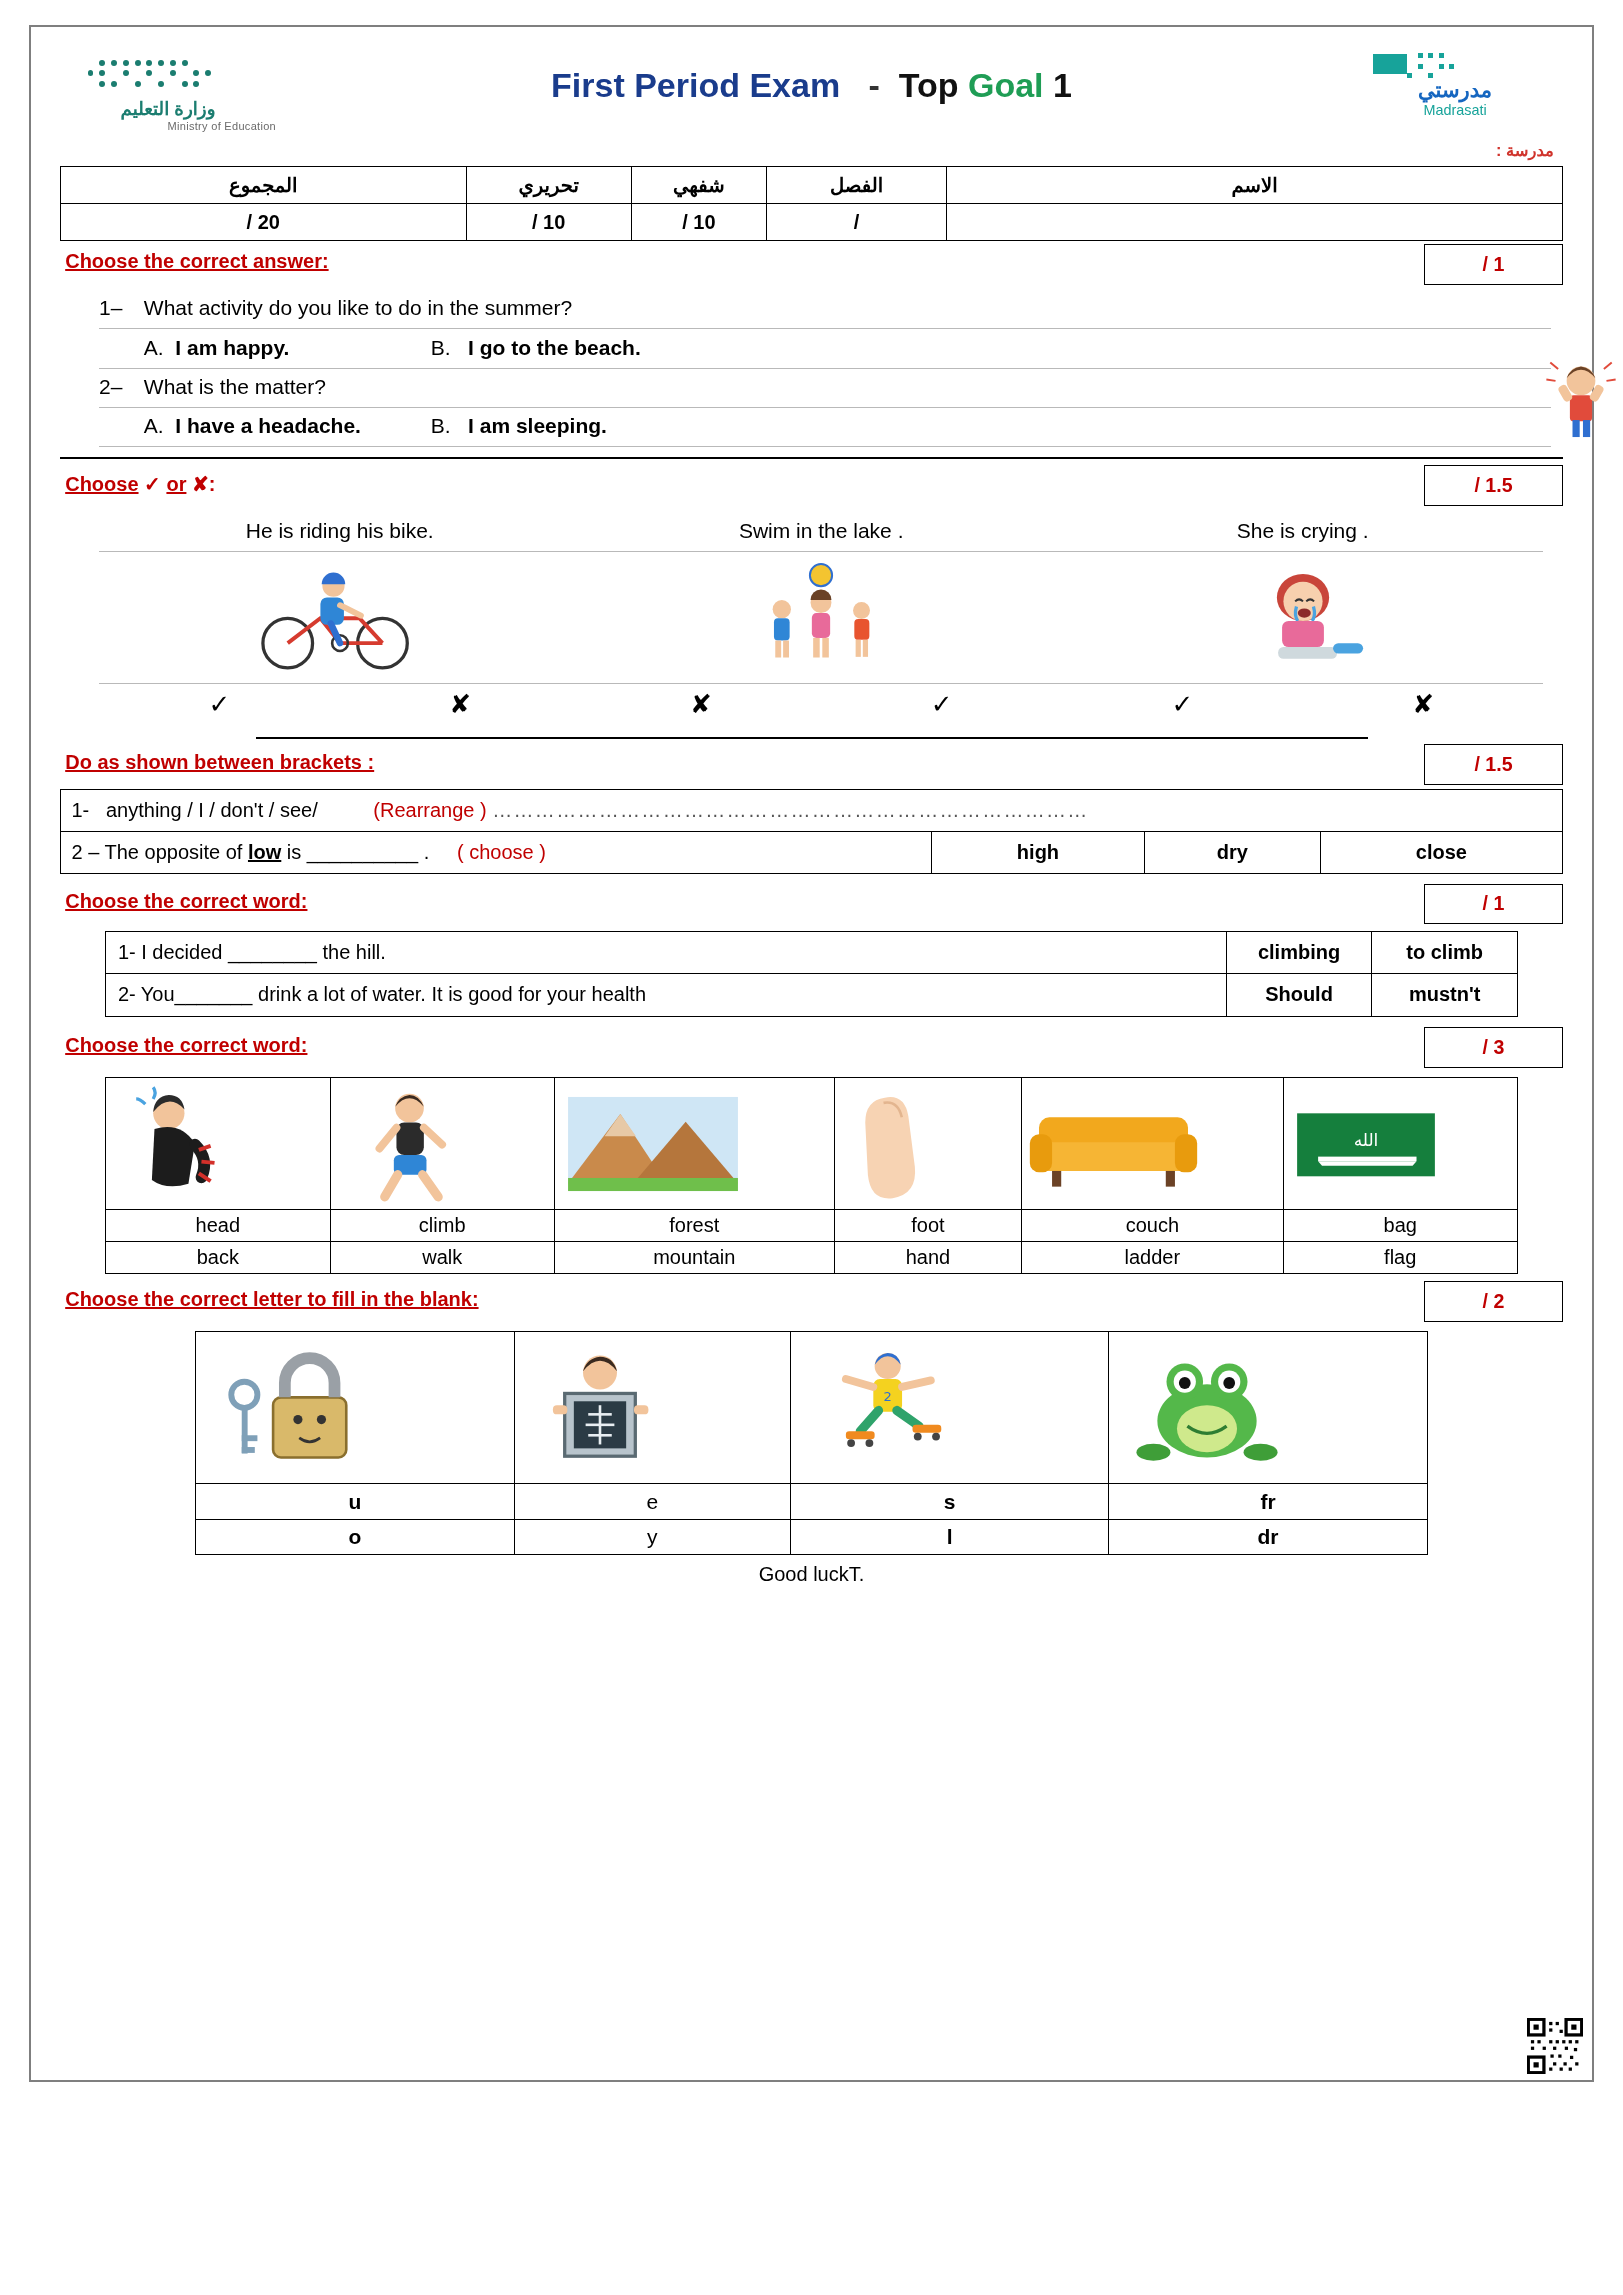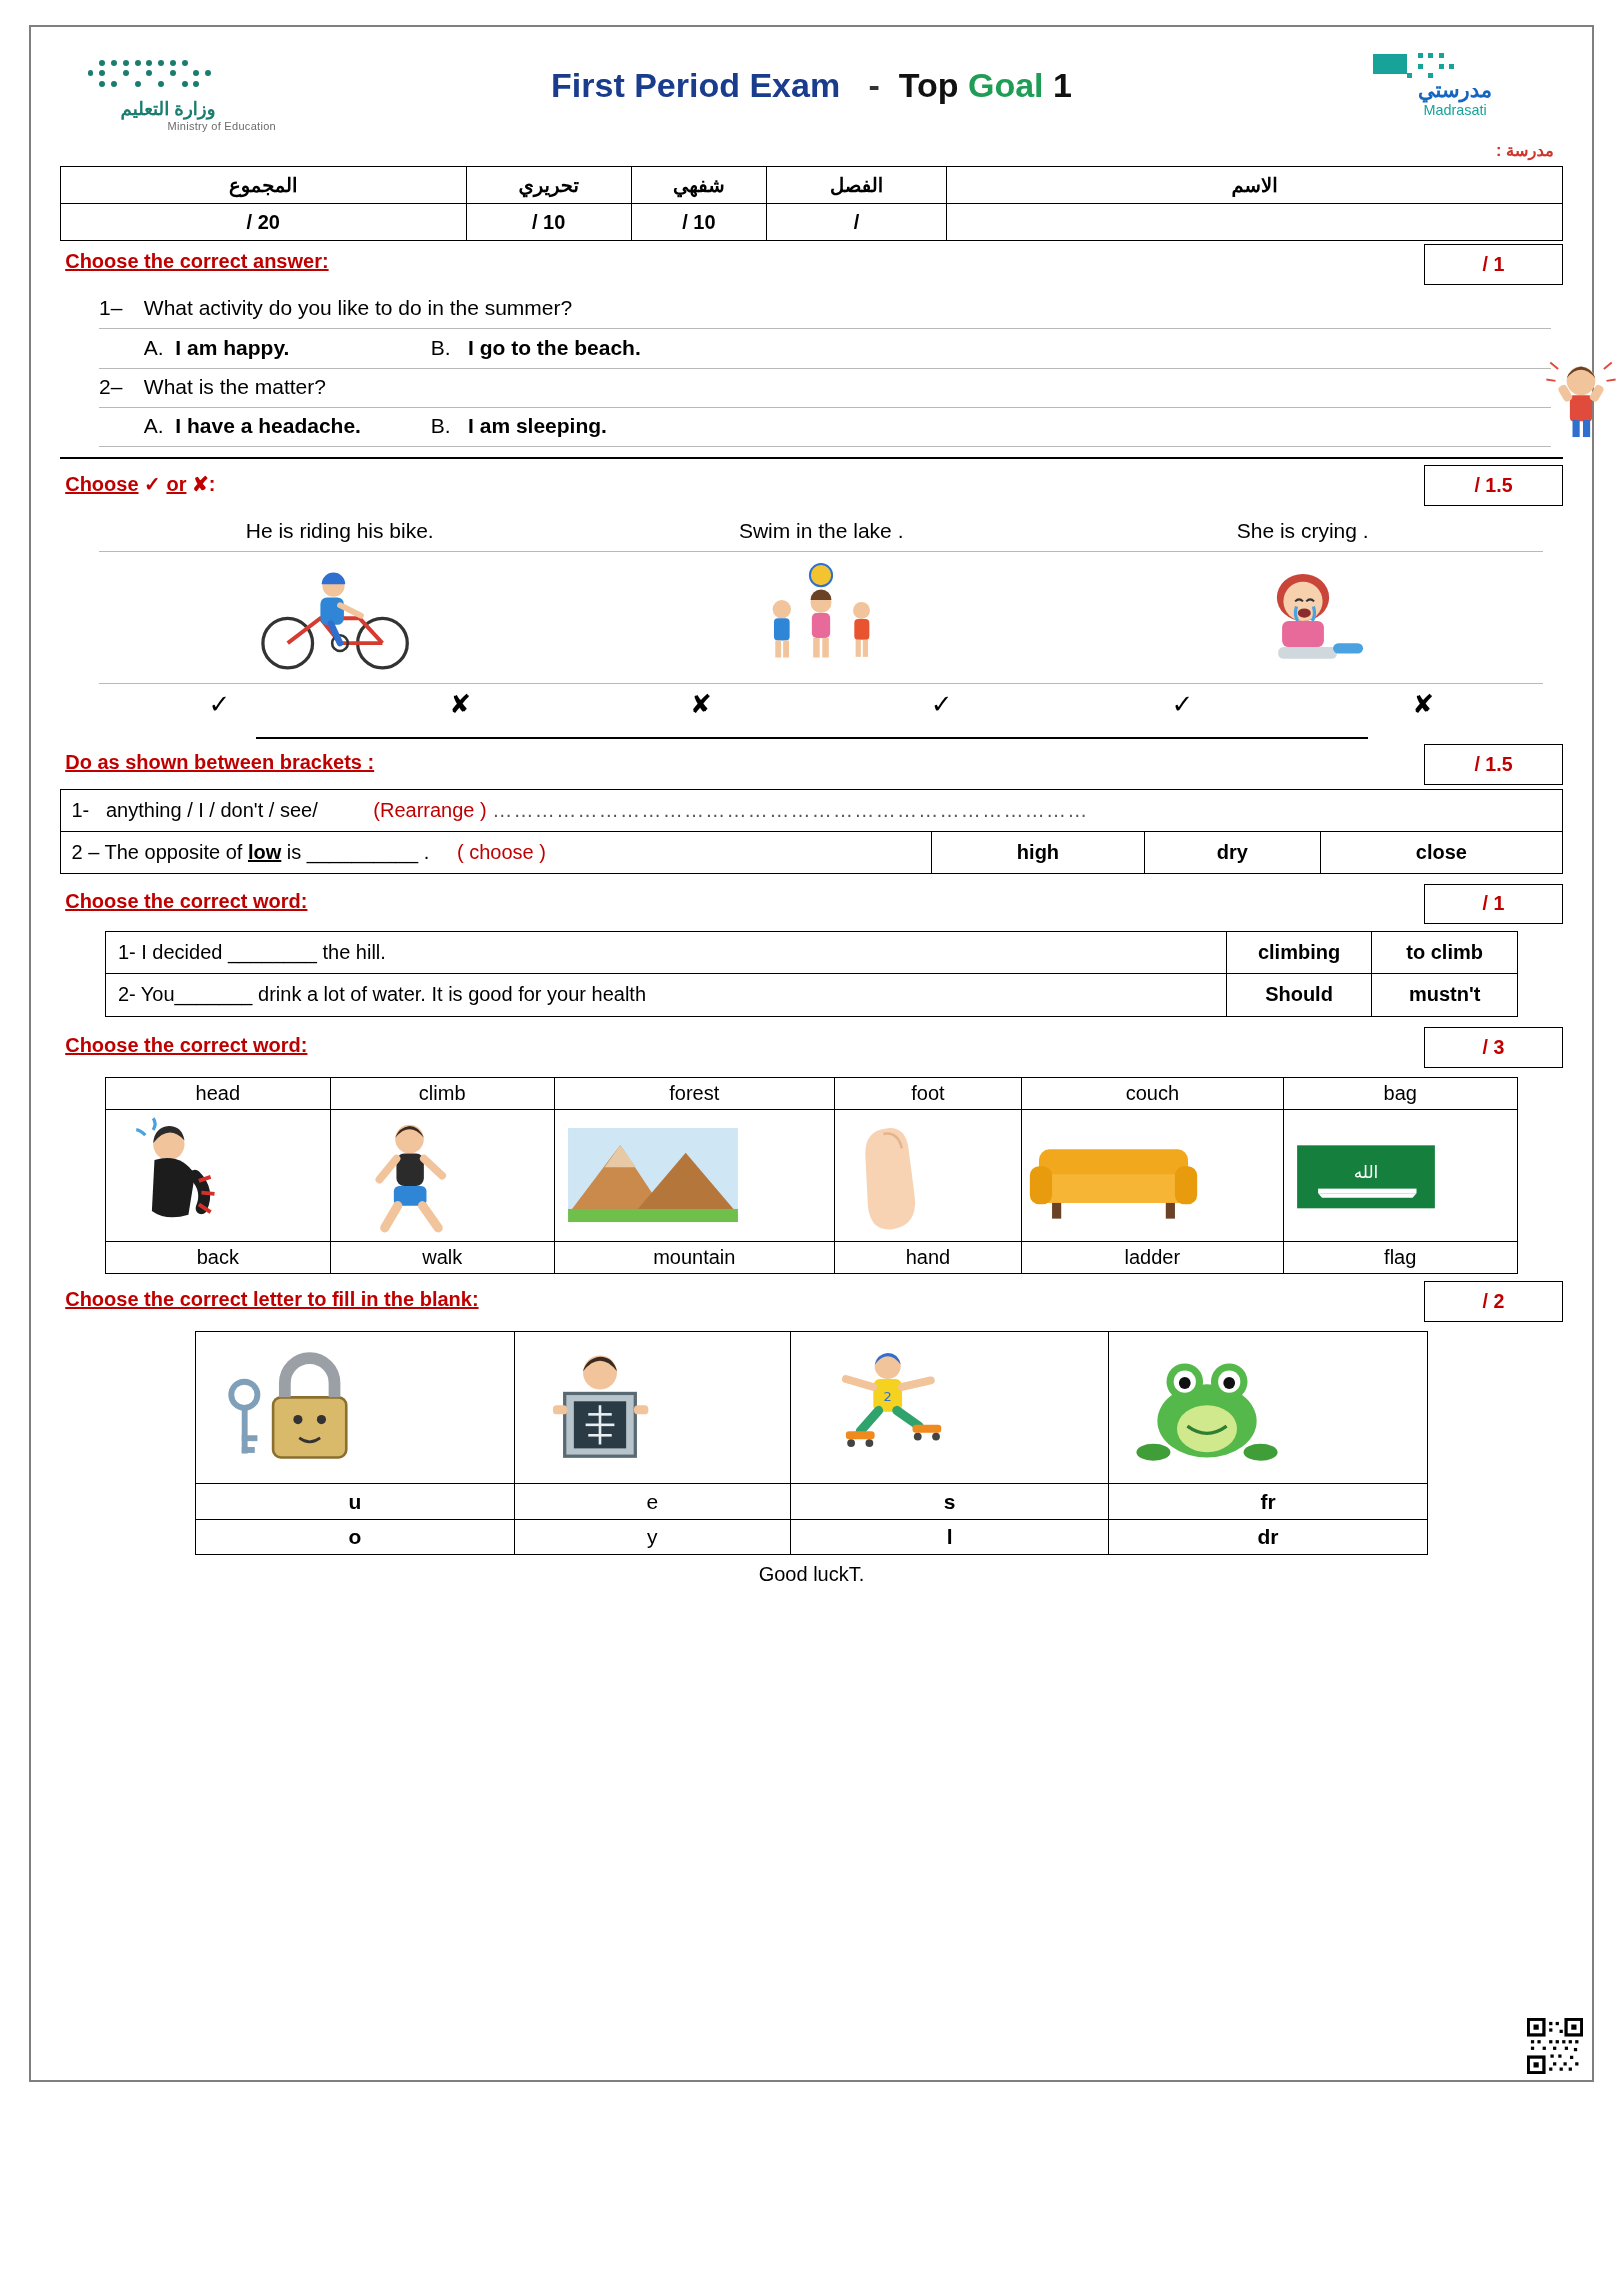--- a/index.html
+++ b/index.html
@@ -373,28 +373,20 @@
       </table>
 
   <div class="sec-row" style="margin-top:7.9px">
     <div class="sec-head">Choose the correct word:</div>
     <div class="mark-box">/ 3</div>
   </div>
 
   <table class="pic-tbl">
     <tbody>
           <tr>
-      <td>head</td>
-      <td>climb</td>
-      <td>forest</td>
-      <td>foot</td>
-      <td>couch</td>
-      <td>bag</td>
-    </tr>
-    <tr>
       <td class="pic">
         <svg width="157" height="124" viewBox="0 0 240 190">
           <circle cx="96" cy="48" r="24" fill="#f2c49b"></circle>
           <path d="M72 46 q24 -30 48 -4 q-4 -22 -24 -22 q-22 2 -24 26z" fill="#2b2b2b"></path>
           <path d="M74 72 q40 -12 62 22 l-10 62 q-34 10 -56 -6z" fill="#1c1c1c"></path>
           <path d="M136 96 q22 22 10 50" stroke="#1c1c1c" stroke-width="18" fill="none" stroke-linecap="round"></path>
           <g stroke="#d3302a" stroke-width="6" fill="none">
             <path d="M142 104 l18 -6"></path>
                   <path d="M146 122 l20 2"></path>
                   <path d="M142 140 l18 12"></path>
@@ -443,20 +435,28 @@
         </svg>
       </td>
       <td class="pic">
         <svg width="164" height="105" viewBox="0 0 250 160" style="font-size:31px">
           <rect x="20" y="34" width="210" height="96" fill="#157f3d"></rect>
           <text x="125" y="84" font-size="26" fill="#fff" text-anchor="middle" font-family="DejaVu Sans">الله</text>
           <rect x="52" y="100" width="150" height="7" fill="#fff"></rect>
           <polygon points="52,107 202,107 196,114 58,114" fill="#fff"></polygon>
         </svg>
       </td>
+    </tr>
+    <tr>
+      <td>head</td>
+      <td>climb</td>
+      <td>forest</td>
+      <td>foot</td>
+      <td>couch</td>
+      <td>bag</td>
     </tr>
     <tr>
       <td>back</td>
       <td>walk</td>
       <td>mountain</td>
       <td>hand</td>
       <td>ladder</td>
       <td>flag</td>
     </tr>
   </tbody>

